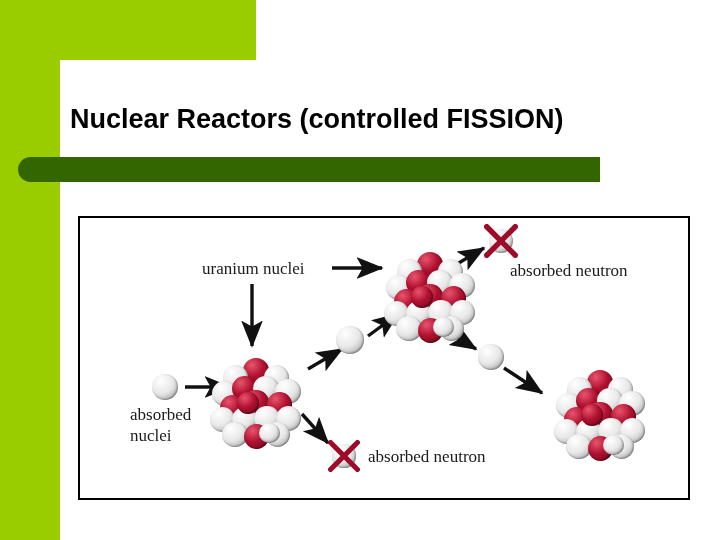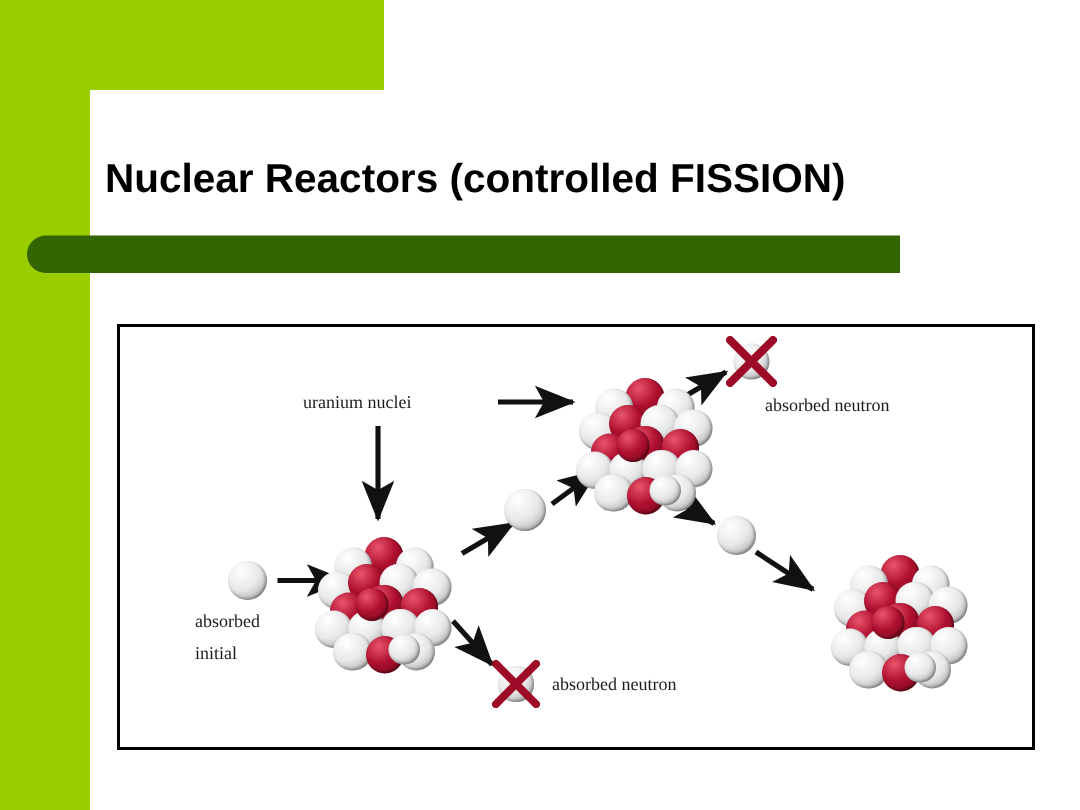--- a/index.html
+++ b/index.html
@@ -45,21 +45,21 @@
   .diagram-frame{
     position:absolute;left:78px;top:216px;width:612px;height:284px;
     background:#ffffff;border:2px solid #000000;box-sizing:border-box;
   }
   .diagram-inner{position:absolute;left:0;top:0;width:100%;height:100%;}
   .diagram-svg{position:absolute;left:0;top:0;width:612px;height:284px;}
 
   .dg-label{
     position:absolute;
     font-family:"Liberation Serif", serif;
-    font-size:12px;color:#1a1a1a;white-space:nowrap;
+    font-size:17px;color:#1a1a1a;white-space:nowrap;
     line-height:21px;
   }
   #label-uranium{left:122px;top:40px;}
   #label-absorbed-top{left:430px;top:42px;}
   #label-absorbed-bottom{left:288px;top:228px;}
   #label-initial{left:50px;top:186px;text-align:left;}
   #label-initial span{display:block;}
 
   
   .nucleus{position:absolute;}
@@ -221,18 +221,18 @@
             <line x1="2.56" y1="2.56" x2="29.44" y2="29.44" stroke="#9E0B28" stroke-width="5.12" stroke-linecap="round"></line>
             <line x1="29.44" y1="2.56" x2="2.56" y2="29.44" stroke="#9E0B28" stroke-width="5.12" stroke-linecap="round"></line>
           </svg>
         </div>
 
       <div class="dg-label" id="label-uranium">uranium nuclei</div>
       <div class="dg-label" id="label-absorbed-top">absorbed neutron</div>
       <div class="dg-label" id="label-absorbed-bottom">absorbed neutron</div>
       <div class="dg-label" id="label-initial">
         <span>absorbed</span>
-        <span>initial</span>
+        <span>nuclei</span>
       </div>
 
     </div>
   </div>
 </div>
 
 </body></html>

